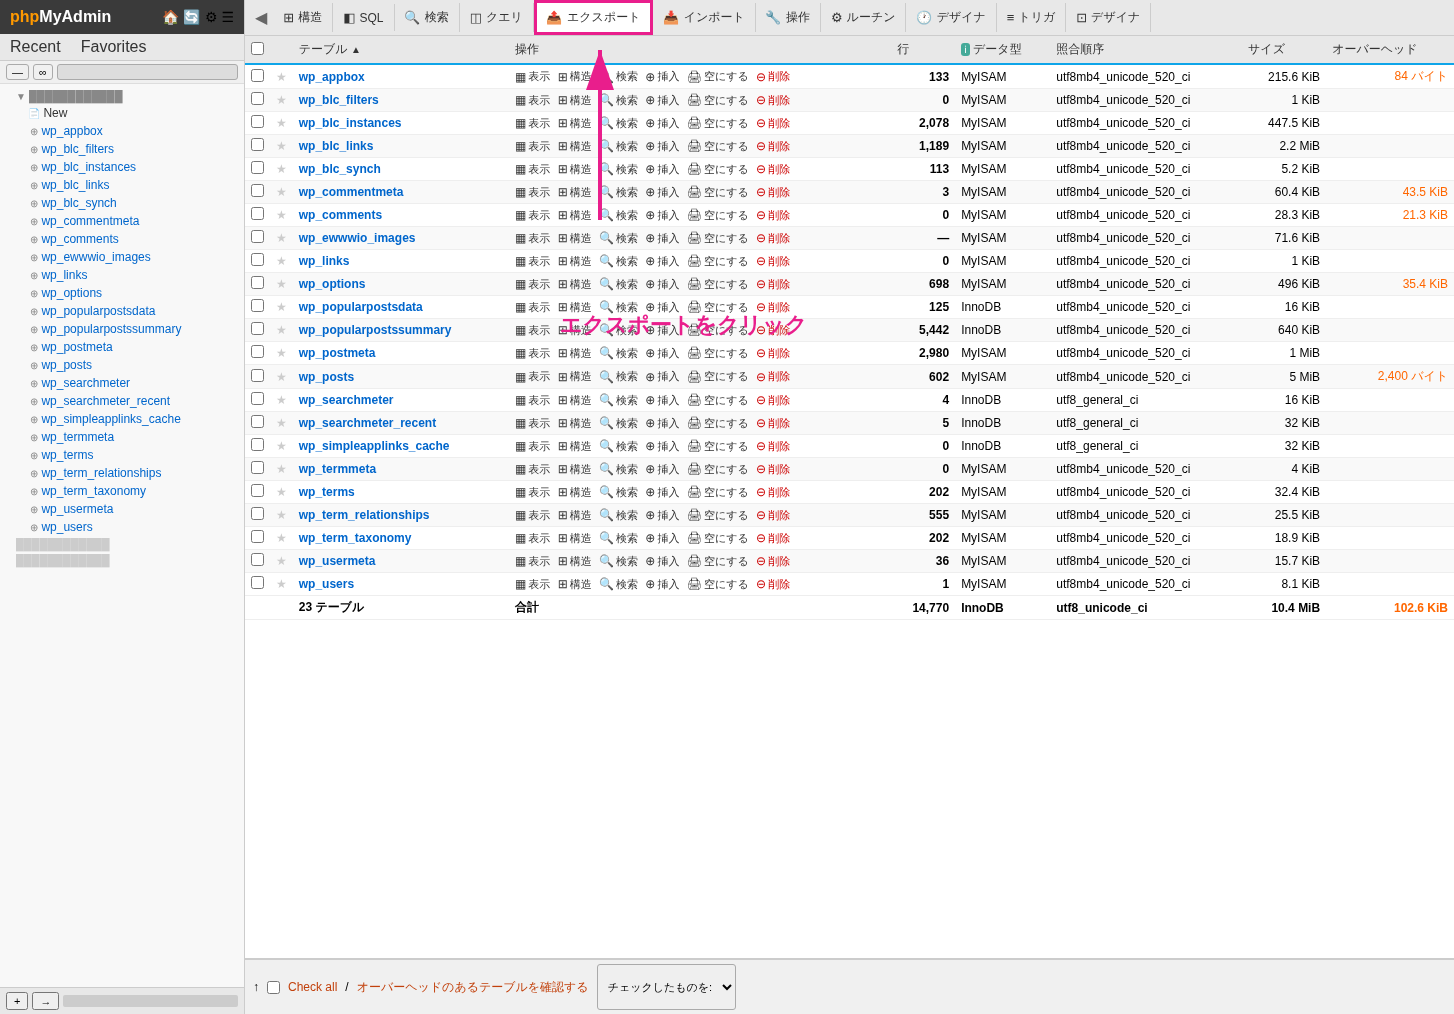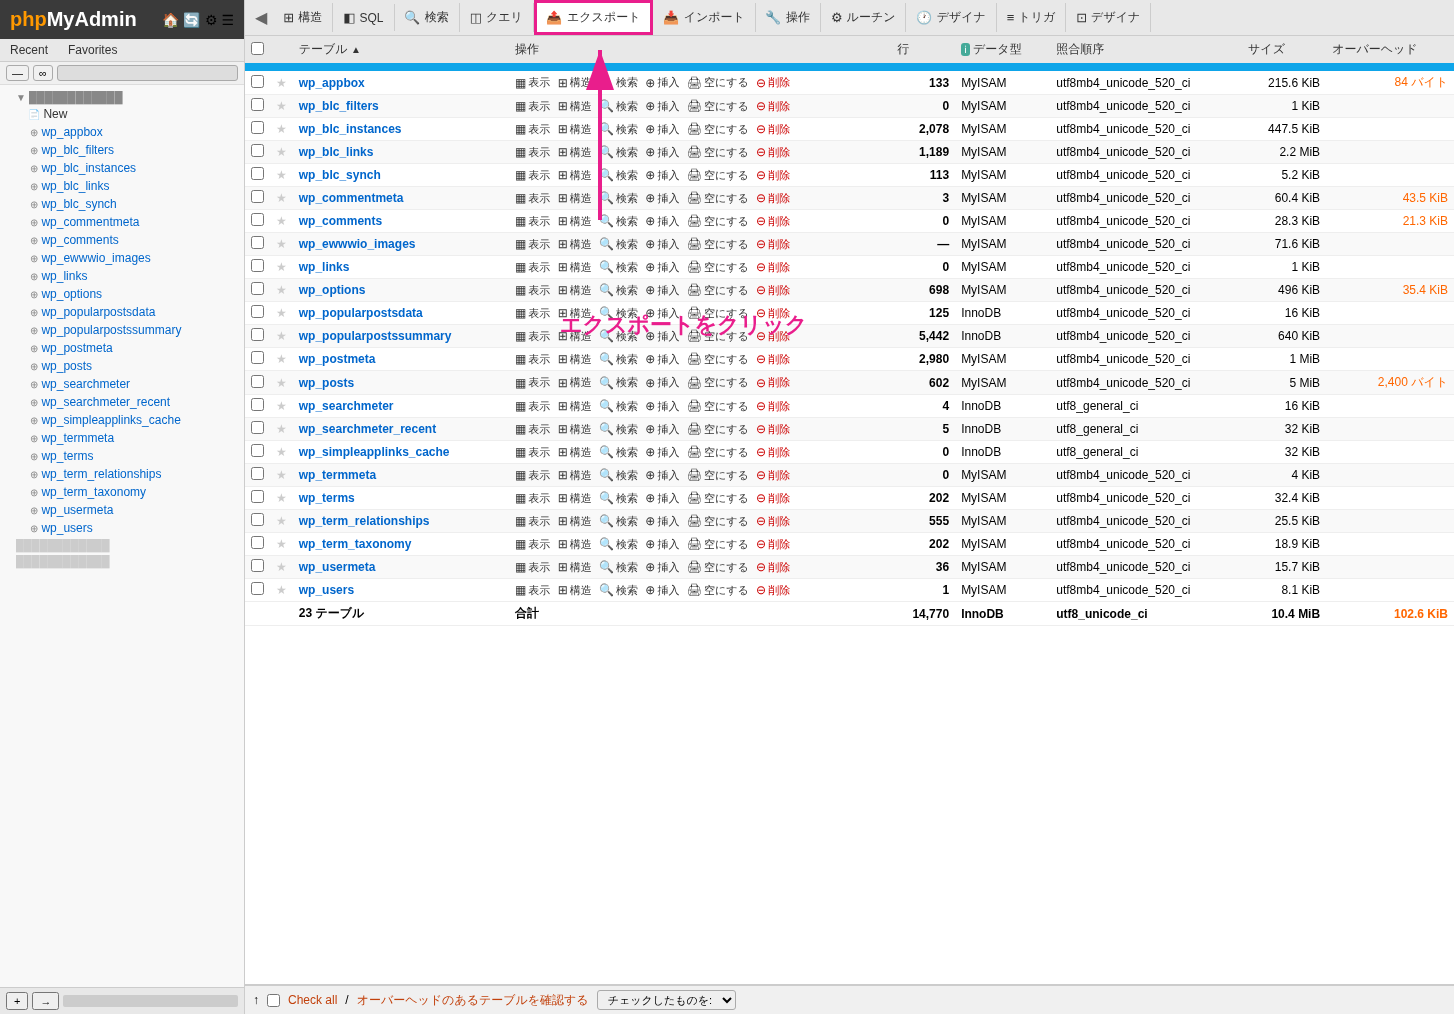--- a/index.html
+++ b/index.html
@@ -16,36 +16,36 @@
       height: 100%;
     }
     #sidebar-header {
       background: #3a3a3a;
       padding: 8px 10px;
       display: flex;
       align-items: center;
       justify-content: space-between;
     }
     .phpmyadmin-logo {
-      font-size: 20px;
+      font-size: 16px;
       font-weight: bold;
       color: #f90;
     }
     .phpmyadmin-logo span { color: #fff; }
     .sidebar-icons { display: flex; gap: 4px; }
     .sidebar-icon { font-size: 14px; cursor: pointer; }
     .sidebar-tabs {
       display: flex;
       border-bottom: 1px solid #ccc;
       background: #e8e8e8;
     }
     .sidebar-tab {
       padding: 4px 10px;
       cursor: pointer;
-      font-size: 12px;
+      font-size: 16px;
       color: #333;
     }
     .sidebar-controls {
       display: flex;
       align-items: center;
       padding: 3px 6px;
       border-bottom: 1px solid #ddd;
       background: #f0f0f0;
     }
     .sidebar-controls button {
@@ -130,21 +130,21 @@
     }
 
     
     .data-table {
       width: 100%;
       border-collapse: collapse;
       font-size: 12px;
     }
     .data-table th {
       background: #e8e8e8;
-      border-bottom: 8px solid #0ea5e9;
+      border-bottom: 2px solid #0ea5e9;
       padding: 5px 6px;
       text-align: left;
       white-space: nowrap;
       font-weight: normal;
       color: #333;
     }
     .data-table th .sort-arrow { font-size: 10px; }
     .data-table td {
       border-bottom: 1px solid #eee;
       padding: 3px 6px;
@@ -191,21 +191,21 @@
     }
     .check-all-link { color: #c2410c; text-decoration: none; cursor: pointer; }
     .with-selected {
       display: flex;
       align-items: center;
       gap: 6px;
     }
     .with-selected select {
       border: 1px solid #aaa;
       border-radius: 3px;
-      padding: 2px 6px;
+      padding: 15px 6px;
       font-size: 11px;
     }
 
     
     .export-highlight {
       border: 3px solid #e91e8c !important;
     }
 
     
     .click-annotation {

